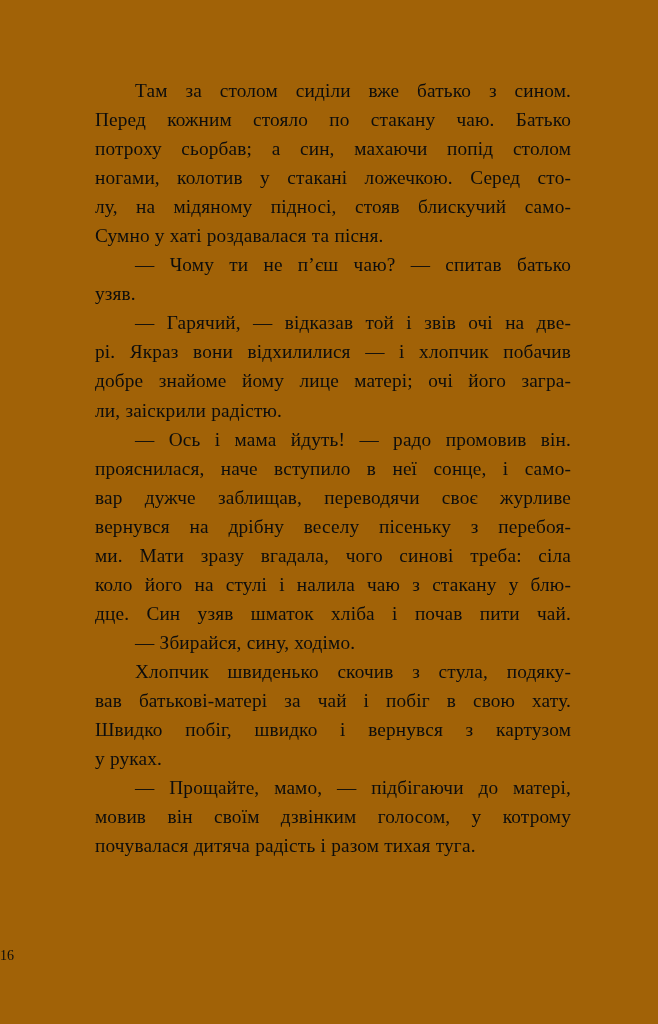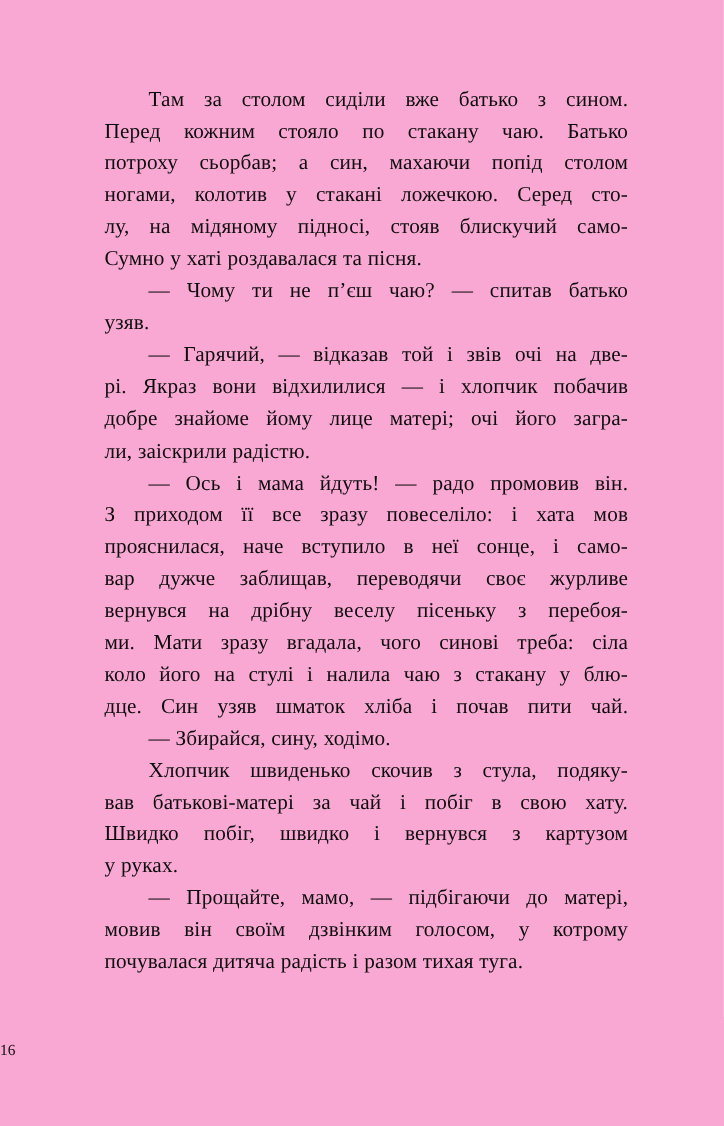--- a/index.html
+++ b/index.html
@@ -13,21 +13,21 @@
     height: 1024px;
     position: relative;
     overflow: hidden;
     font-family: "Liberation Serif", "DejaVu Serif", serif;
     color: #0d0d0d;
   }
 
   .page {
     position: absolute;
     inset: 0;
-    background: #f9a8d4;
+    background: #a16207;
   }
 
   .text-block {
     position: absolute;
     left: 95px;
     top: 76px;
     width: 476px;
   }
 
   .para {
@@ -92,21 +92,20 @@
         <span class="line last">узяв.</span>
       </p>
     <p class="para">
         <span class="line indent justify">— Гарячий, — відказав той і звів очі на две-</span>
         <span class="line justify">рі. Якраз вони відхилилися — і хлопчик побачив</span>
         <span class="line justify">добре знайоме йому лице матері; очі його загра-</span>
         <span class="line last">ли, заіскрили радістю.</span>
       </p>
     <p class="para">
         <span class="line indent justify">— Ось і мама йдуть! — радо промовив він.</span>
-        <span class="line justify">З приходом її все зразу повеселіло: і хата мов</span>
         <span class="line justify">прояснилася, наче вступило в неї сонце, і само-</span>
         <span class="line justify">вар дужче заблищав, переводячи своє журливе</span>
         <span class="line justify">вернувся на дрібну веселу пісеньку з перебоя-</span>
         <span class="line justify">ми. Мати зразу вгадала, чого синові треба: сіла</span>
         <span class="line justify">коло його на стулі і налила чаю з стакану у блю-</span>
         <span class="line justify">дце. Син узяв шматок хліба і почав пити чай.</span>
       </p>
     <p class="para">
         <span class="line indent last">— Збирайся, сину, ходімо.</span>
       </p>

